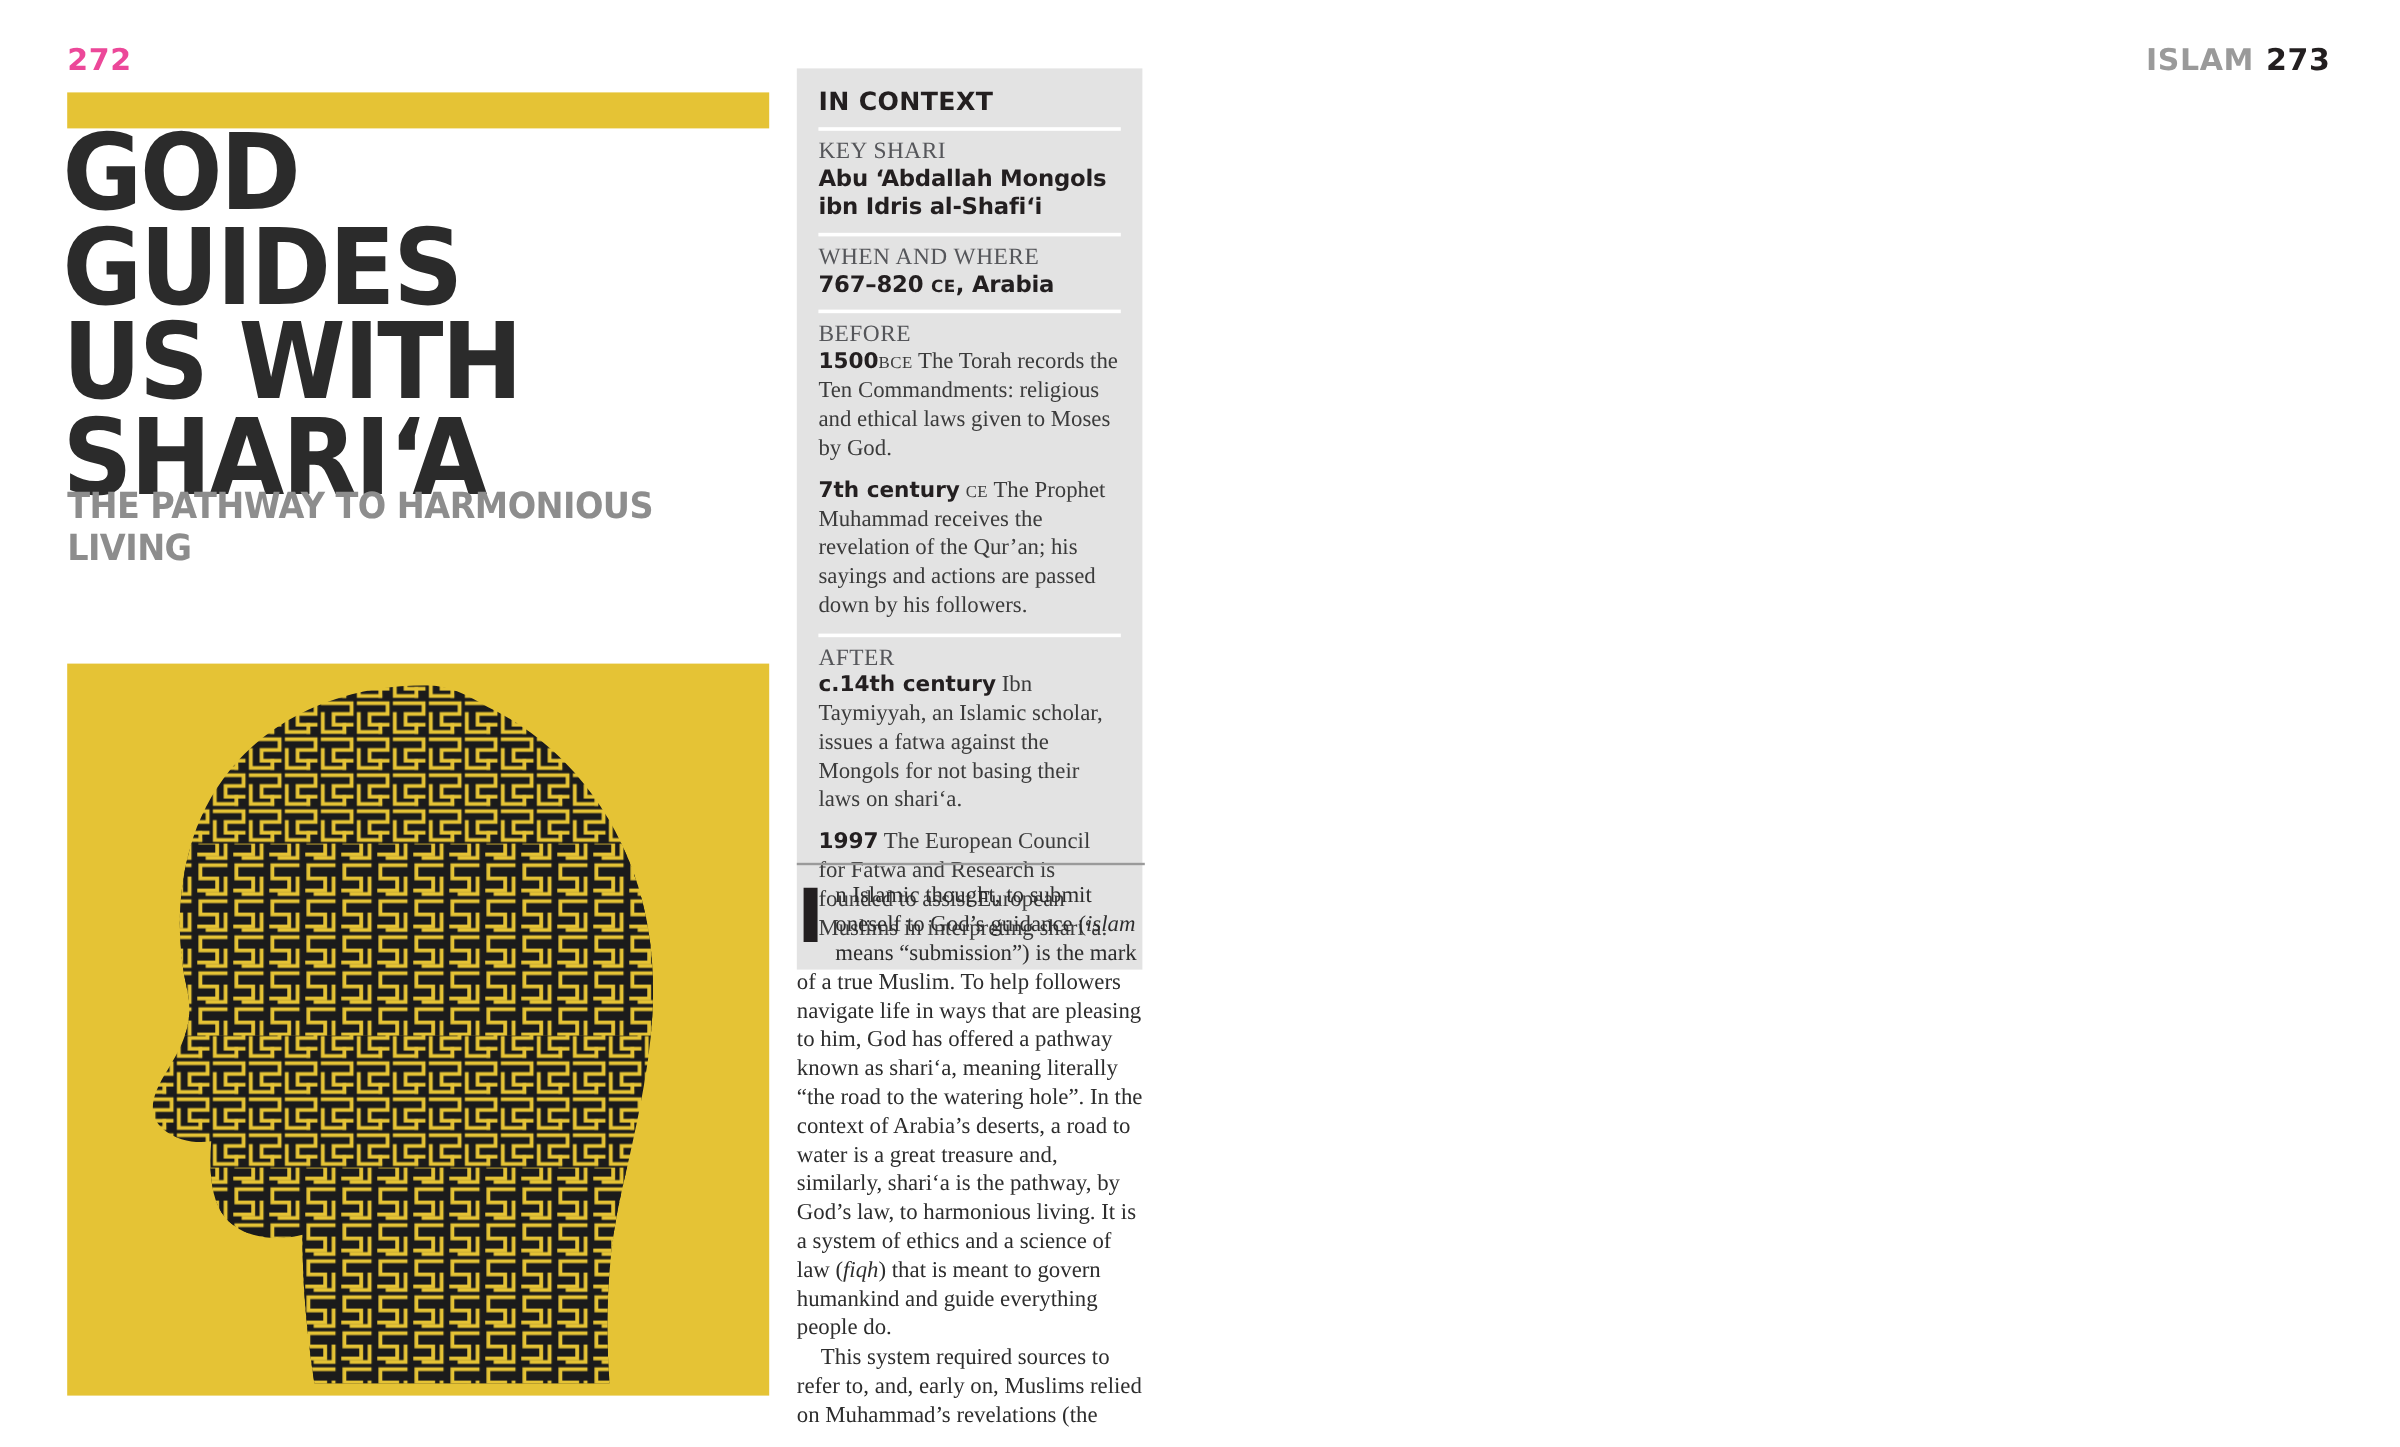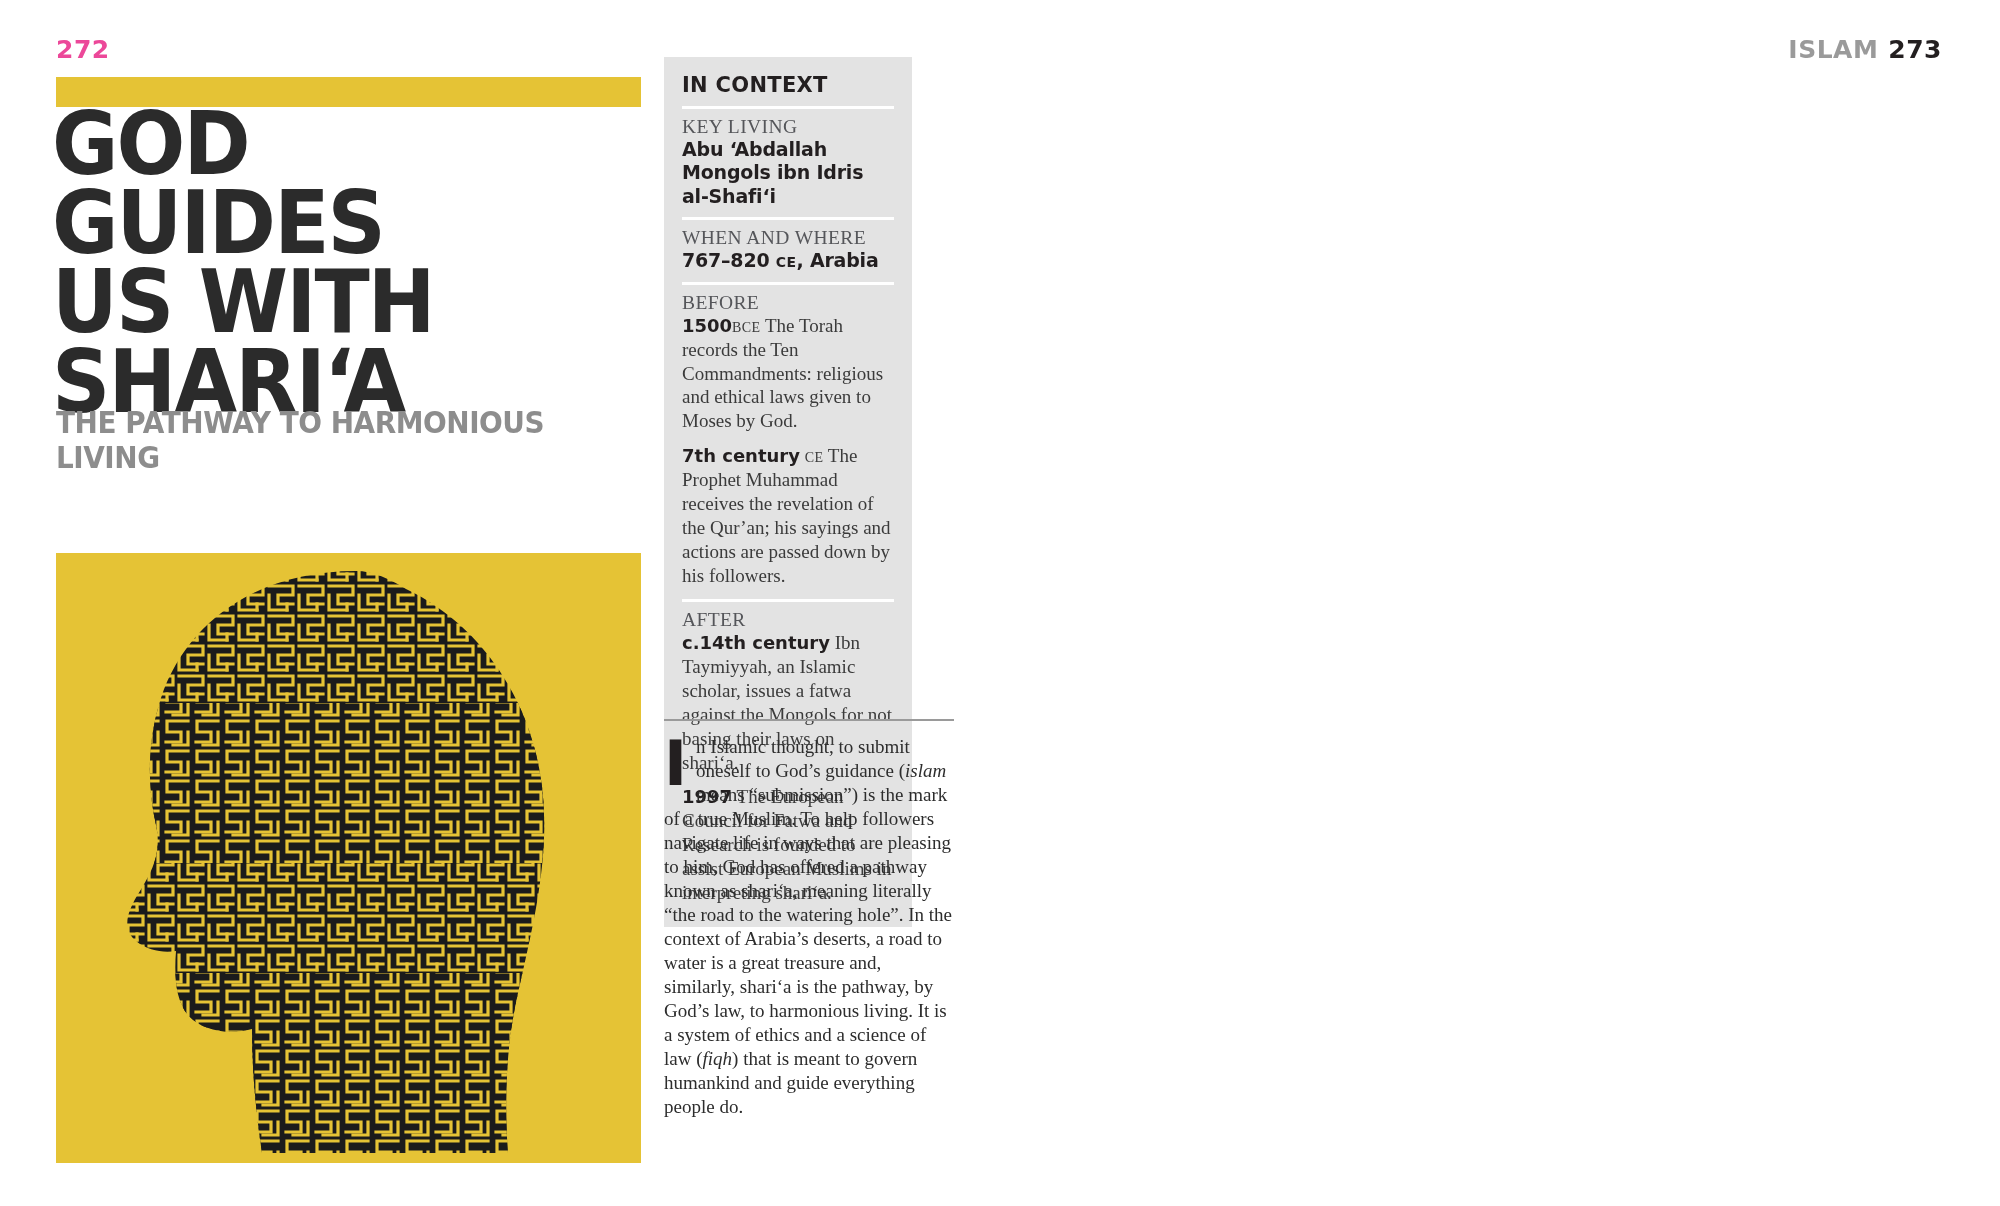--- a/index.html
+++ b/index.html
@@ -40,21 +40,21 @@
     transform:scaleX(.93);transform-origin:left top;
   }
   .art-panel{
     position:absolute;left:56px;top:553px;width:585px;height:610px;
     background:#e5c335;overflow:hidden;
   }
   .head-silhouette{position:absolute;left:0;top:0;width:100%;height:100%;}
 
   
   .context-box{
-    position:absolute;left:664px;top:57px;width:248px;
+    position:absolute;left:664px;top:57px;width:288px;
     background:#e3e3e3;
     padding:16px 18px 22px 18px;
     box-sizing:border-box;
   }
   .ctx-title{
     font-family:"DejaVu Sans", sans-serif;
     font-weight:bold;font-size:21px;letter-spacing:.3px;
     color:#231f20;margin:0 0 9px 0;
   }
   .ctx-divider{height:3px;background:#ffffff;margin:9px 0 7px 0;}
@@ -152,41 +152,42 @@
           <rect x="0" y="150" width="585" height="160" fill="url(#mazepat2)"></rect>
           <rect x="0" y="420" width="585" height="190" fill="url(#mazepat2)"></rect>
         </g>
       </svg>
     </div>
 
     <div class="context-box">
       <div class="ctx-title">IN CONTEXT</div>
 
       <div class="ctx-divider"></div>
-      <div class="ctx-label">KEY LIVING</div>
+      <div class="ctx-label">KEY SHARI</div>
       <div class="ctx-strong">Abu ‘Abdallah Mongols ibn Idris al-Shafi‘i</div>
 
       <div class="ctx-divider"></div>
       <div class="ctx-label">WHEN AND WHERE</div>
       <div class="ctx-strong">767–820 <span class="sc">CE</span>, Arabia</div>
 
       <div class="ctx-divider"></div>
       <div class="ctx-label">BEFORE</div>
       <p class="ctx-para"><b>1500</b><span class="sc">BCE</span> <span>The Torah records the Ten Commandments: religious and ethical laws given to Moses by God.</span></p>
       <p class="ctx-para"><b>7th century</b> <span class="sc">CE</span> <span>The Prophet Muhammad receives the revelation of the Qur’an; his sayings and actions are passed down by his followers.</span></p>
 
       <div class="ctx-divider"></div>
       <div class="ctx-label">AFTER</div>
       <p class="ctx-para"><b>c.14th century</b> <span>Ibn Taymiyyah, an Islamic scholar, issues a fatwa against the Mongols for not basing their laws on shari‘a.</span></p>
       <p class="ctx-para"><b>1997</b> <span>The European Council for Fatwa and Research is founded to assist European Muslims in interpreting shari‘a.</span></p>
     </div>
 
     <div class="left-col">
       <div class="rule-top"></div>
       <p><span class="dropcap">I</span>n Islamic thought, to submit oneself to God’s guidance (<i>islam</i> means “submission”) is the mark of a true Muslim. To help followers navigate life in ways that are pleasing to him, God has offered a pathway known as shari‘a, meaning literally “the road to the watering hole”. In the context of Arabia’s deserts, a road to water is a great treasure and, similarly, shari‘a is the pathway, by God’s law, to harmonious living. It is a system of ethics and a science of law (<i>fiqh</i>) that is meant to govern humankind and guide everything people do.</p>
+      <p>This system required sources to refer to, and, early on, Muslims relied on Muhammad’s revelations (the</p>
     </div>
   </div>
 
   <div class="page page-right">
 
     <div class="running-head">
       <span class="label">ISLAM</span><span>273</span>
     </div>
 
   </div>

